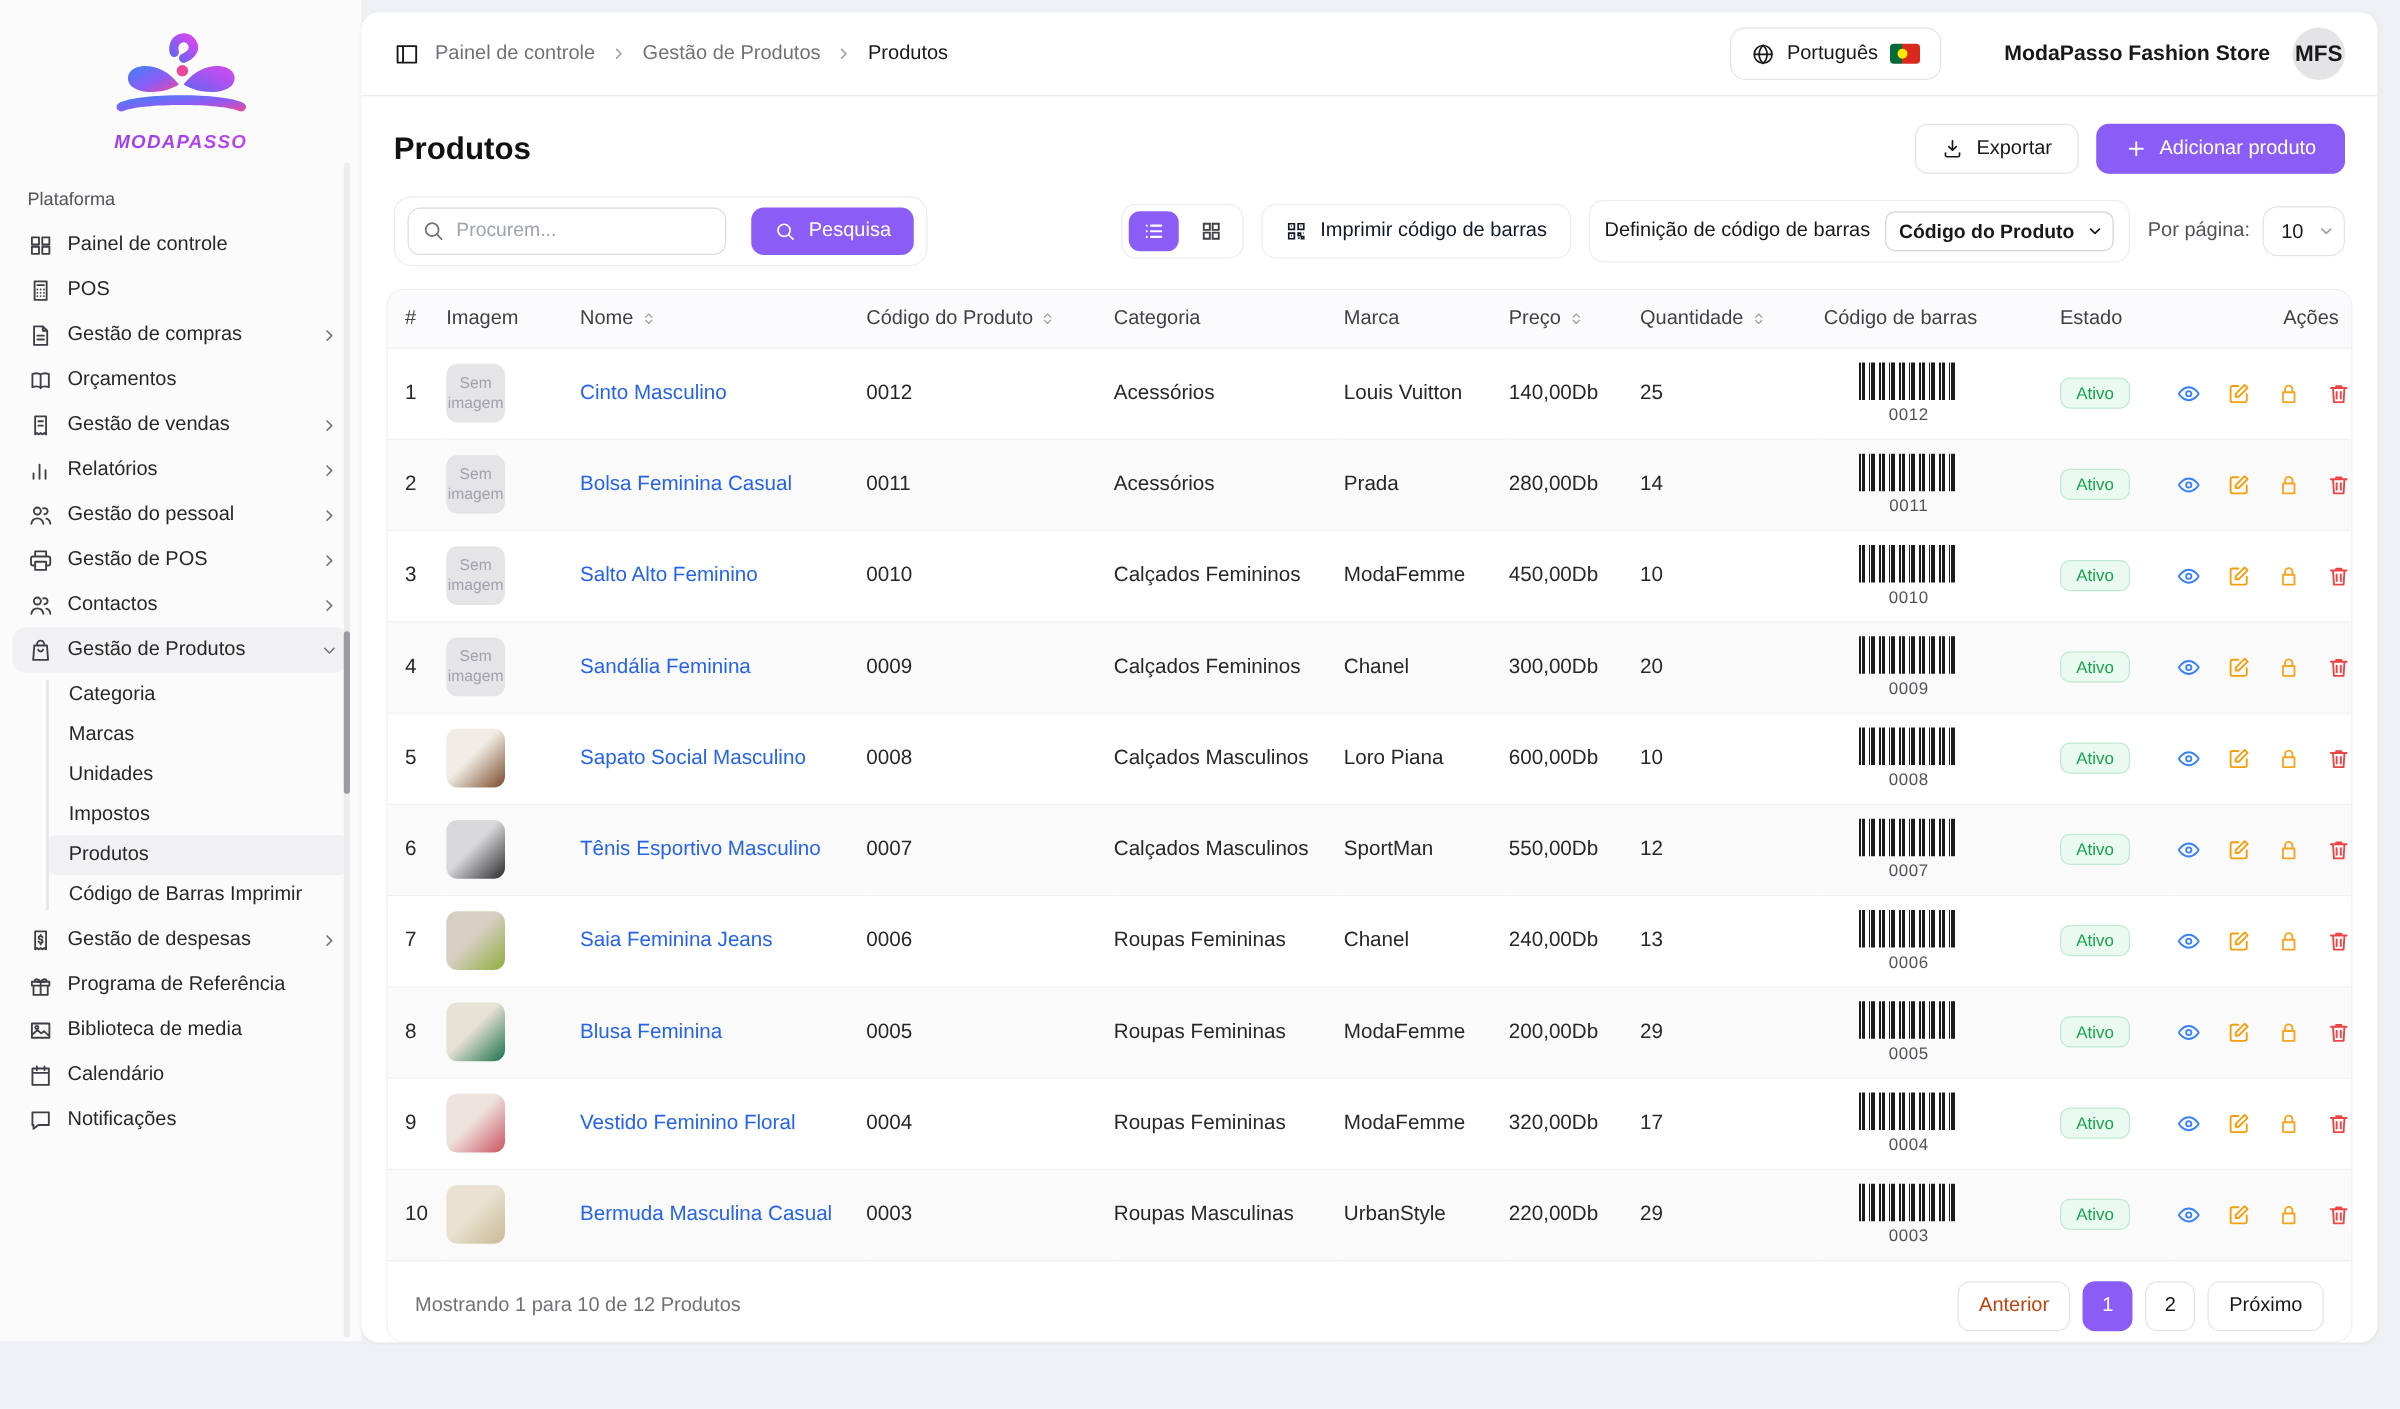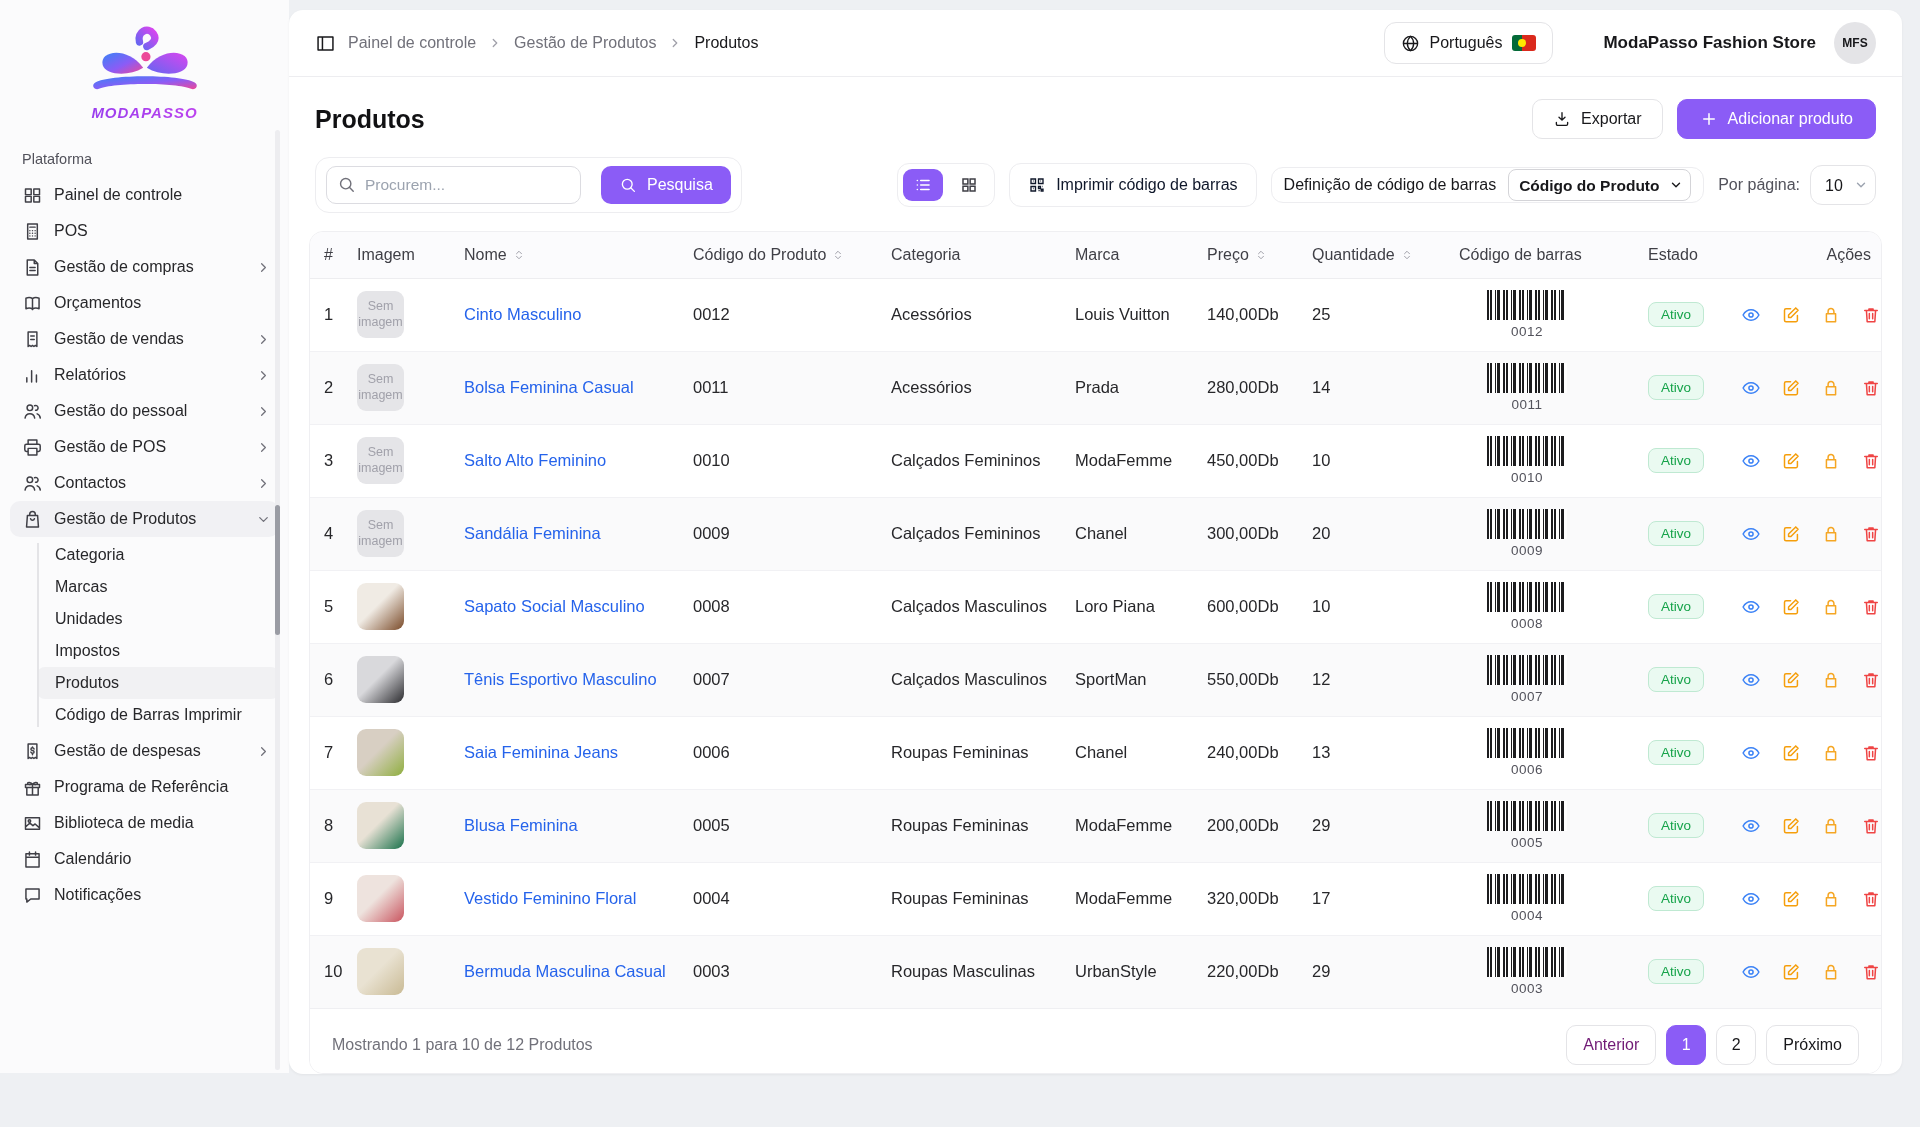--- a/index.html
+++ b/index.html
@@ -38,21 +38,21 @@
   .crumb-sep svg { width:14px; height:14px; }
   .panel-toggle { width:21px; height:21px; color:#18181b; display:flex; cursor:pointer; }
   .panel-toggle svg { width:21px; height:21px; }
   .top-right { display:flex; align-items:center; gap:18px; }
   .lang-btn { display:flex; align-items:center; gap:10px; background:#fff; border:1px solid #e4e4e7; border-radius:12px; height:42px; padding:0 16px; font-size:16px; color:#18181b; cursor:pointer; font-family:inherit; }
   .lang-btn .g-ico { width:19px; height:19px; display:flex; color:#18181b; }
   .lang-btn .g-ico svg { width:19px; height:19px; }
   .flag-pt { width:24px; height:16px; border-radius:3px; position:relative; overflow:hidden; background:linear-gradient(90deg,#046a38 0 40%,#da291c 40% 100%); }
   .flag-pt::after { content:""; position:absolute; left:6px; top:4px; width:8px; height:8px; border-radius:50%; background:#ffe900; }
   .store-name { font-size:17px; font-weight:600; color:#18181b;margin-left:32px; }
-  .avatar { width:42px; height:42px; border-radius:50%; background:#e4e4e7; display:flex; align-items:center; justify-content:center; font-size:12px; font-weight:700; color:#18181b; cursor:pointer; }
+  .avatar { width:42px; height:42px; border-radius:50%; background:#e4e4e7; display:flex; align-items:center; justify-content:center; font-size:18px; font-weight:700; color:#18181b; cursor:pointer; }
 
   .title-row { display:flex; align-items:center; justify-content:space-between; padding:22px 26px 8px; }
   .page-title { font-size:25px; font-weight:700; color:#111113; }
   .title-actions { display:flex; gap:14px; }
   .btn { display:flex; align-items:center; gap:10px; border-radius:10px; font-size:16px; cursor:pointer; font-family:inherit; }
   .btn svg { width:18px; height:18px; }
   .btn-export { background:#fff; border:1px solid #e4e4e7; color:#18181b; height:40px; padding:0 20px; }
   .btn-add { background:#8b5cf6; border:1px solid #8b5cf6; color:#fff; height:40px; padding:0 22px; }
 
   .toolbar { display:flex; align-items:center; justify-content:space-between; padding:10px 26px 18px; }
@@ -61,21 +61,21 @@
   .search-box input { width:255px; height:38px; border:1px solid #dcdce1; border-radius:10px; padding:0 12px 0 38px; font-size:15.5px; color:#27272a; outline:none; font-family:inherit; background:#fff; }
   .search-box input::placeholder { color:#9ca3af; }
   .search-box .si { position:absolute; left:11px; top:9px; width:19px; height:19px; color:#71717a; }
   .btn-search { background:#8b5cf6; border:none; color:#fff; height:38px; padding:0 18px; border-radius:10px; }
   .tb-right { display:flex; align-items:center; gap:14px; }
   .toggle-group { display:flex; align-items:center; gap:6px; border:1px solid #ededf0; border-radius:12px; padding:5px; }
   .tgl { width:40px; height:32px; border-radius:9px; display:flex; align-items:center; justify-content:center; cursor:pointer; color:#3f3f46; background:transparent; border:none; }
   .tgl svg { width:18px; height:18px; }
   .tgl.active { background:#8b5cf6; color:#fff; }
   .btn-print { background:#fff; border:1px solid #ededf0; color:#0f172a; height:44px; padding:0 18px; border-radius:12px; font-size:16px; }
-  .def-group { display:flex; align-items:center; gap:12px; border:1px solid #ededf0; border-radius:12px; height:36px; padding:0 12px; font-size:16px; color:#18181b; }
+  .def-group { display:flex; align-items:center; gap:12px; border:1px solid #ededf0; border-radius:12px; height:50px; padding:0 12px; font-size:16px; color:#18181b; }
   .sel-wrap { position:relative; display:inline-flex; align-items:center; }
   .sel-wrap select { appearance:none; -webkit-appearance:none; font-family:inherit; font-size:15.5px; font-weight:700; color:#18181b; border:1px solid #d4d4d8; border-radius:8px; height:32px; padding:0 30px 0 10px; background:#fff; cursor:pointer; }
   .sel-wrap .sel-chev { position:absolute; right:8px; width:14px; height:14px; color:#18181b; pointer-events:none; display:flex; }
   .perpage { display:flex; align-items:center; gap:10px; font-size:16px; color:#52525b; }
   .perpage select { font-weight:400; height:40px; border-radius:12px; border:1px solid #e4e4e7; padding:0 32px 0 14px; font-size:16px; }
 
   
   .table-wrap { margin:0 20px; border:1px solid #efeff2; border-radius:14px; overflow:hidden; display:flex; flex-direction:column; flex:1; }
   table { width:100%; border-collapse:collapse; table-layout:fixed; }
   thead th { height:46px; background:#fbfbfd; border-bottom:1px solid #ededf0; font-size:16px; font-weight:500; color:#3f3f46; text-align:left; white-space:nowrap; }
@@ -95,21 +95,21 @@
   .status-pill { display:inline-block; font-size:13.5px; font-weight:500; color:#16a34a; background:#eafaf1; border:1px solid #bfe9d2; border-radius:8px; padding:4px 12px; }
   .row-actions { display:flex; align-items:center; gap:20px; padding-left:6px; }
   .act { width:20px; height:20px; display:flex; cursor:pointer; background:none; border:none; padding:0; }
   .act svg { width:20px; height:20px; }
   .act-view { color:#3b82f6; } .act-edit { color:#f59e0b; } .act-lock { color:#f5a623; } .act-delete { color:#ef4444; }
 
   .table-footer { margin-top:auto; border-top:1px solid #efeff2; display:flex; align-items:center; justify-content:space-between; padding:16px 22px; background:#fff; }
   .summary { font-size:16px; color:#71717a; }
   .pager { display:flex; align-items:center; gap:10px; }
   .pg-btn { height:40px; padding:0 16px; border-radius:10px; border:1px solid #e4e4e7; background:#fff; font-size:16px; color:#18181b; cursor:pointer; font-family:inherit; }
-  .pg-btn.disabled { color:#701a75; }
+  .pg-btn.disabled { color:#c2410c; }
   .pg-num { width:40px; height:40px; padding:0; display:flex; align-items:center; justify-content:center; }
   .pg-num.active { background:#8b5cf6; border-color:#8b5cf6; color:#fff; }
 </style>
 </head>
 <body>
 
 <aside class="sidebar">
   <div class="logo-wrap">
     <svg width="140" height="92" viewBox="0 0 140 100">
       <defs>

